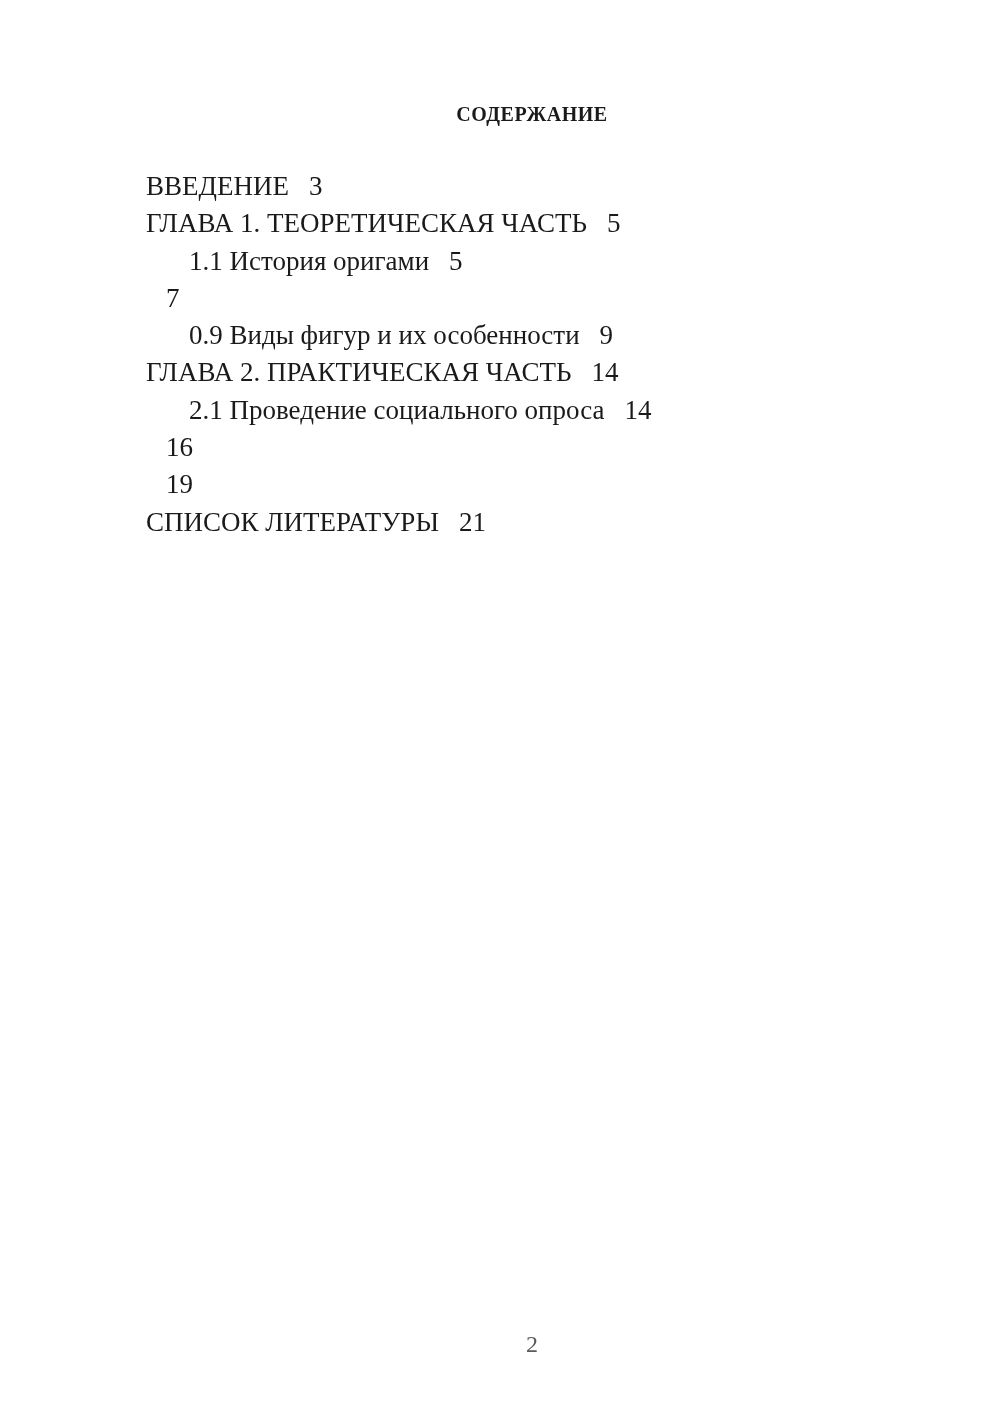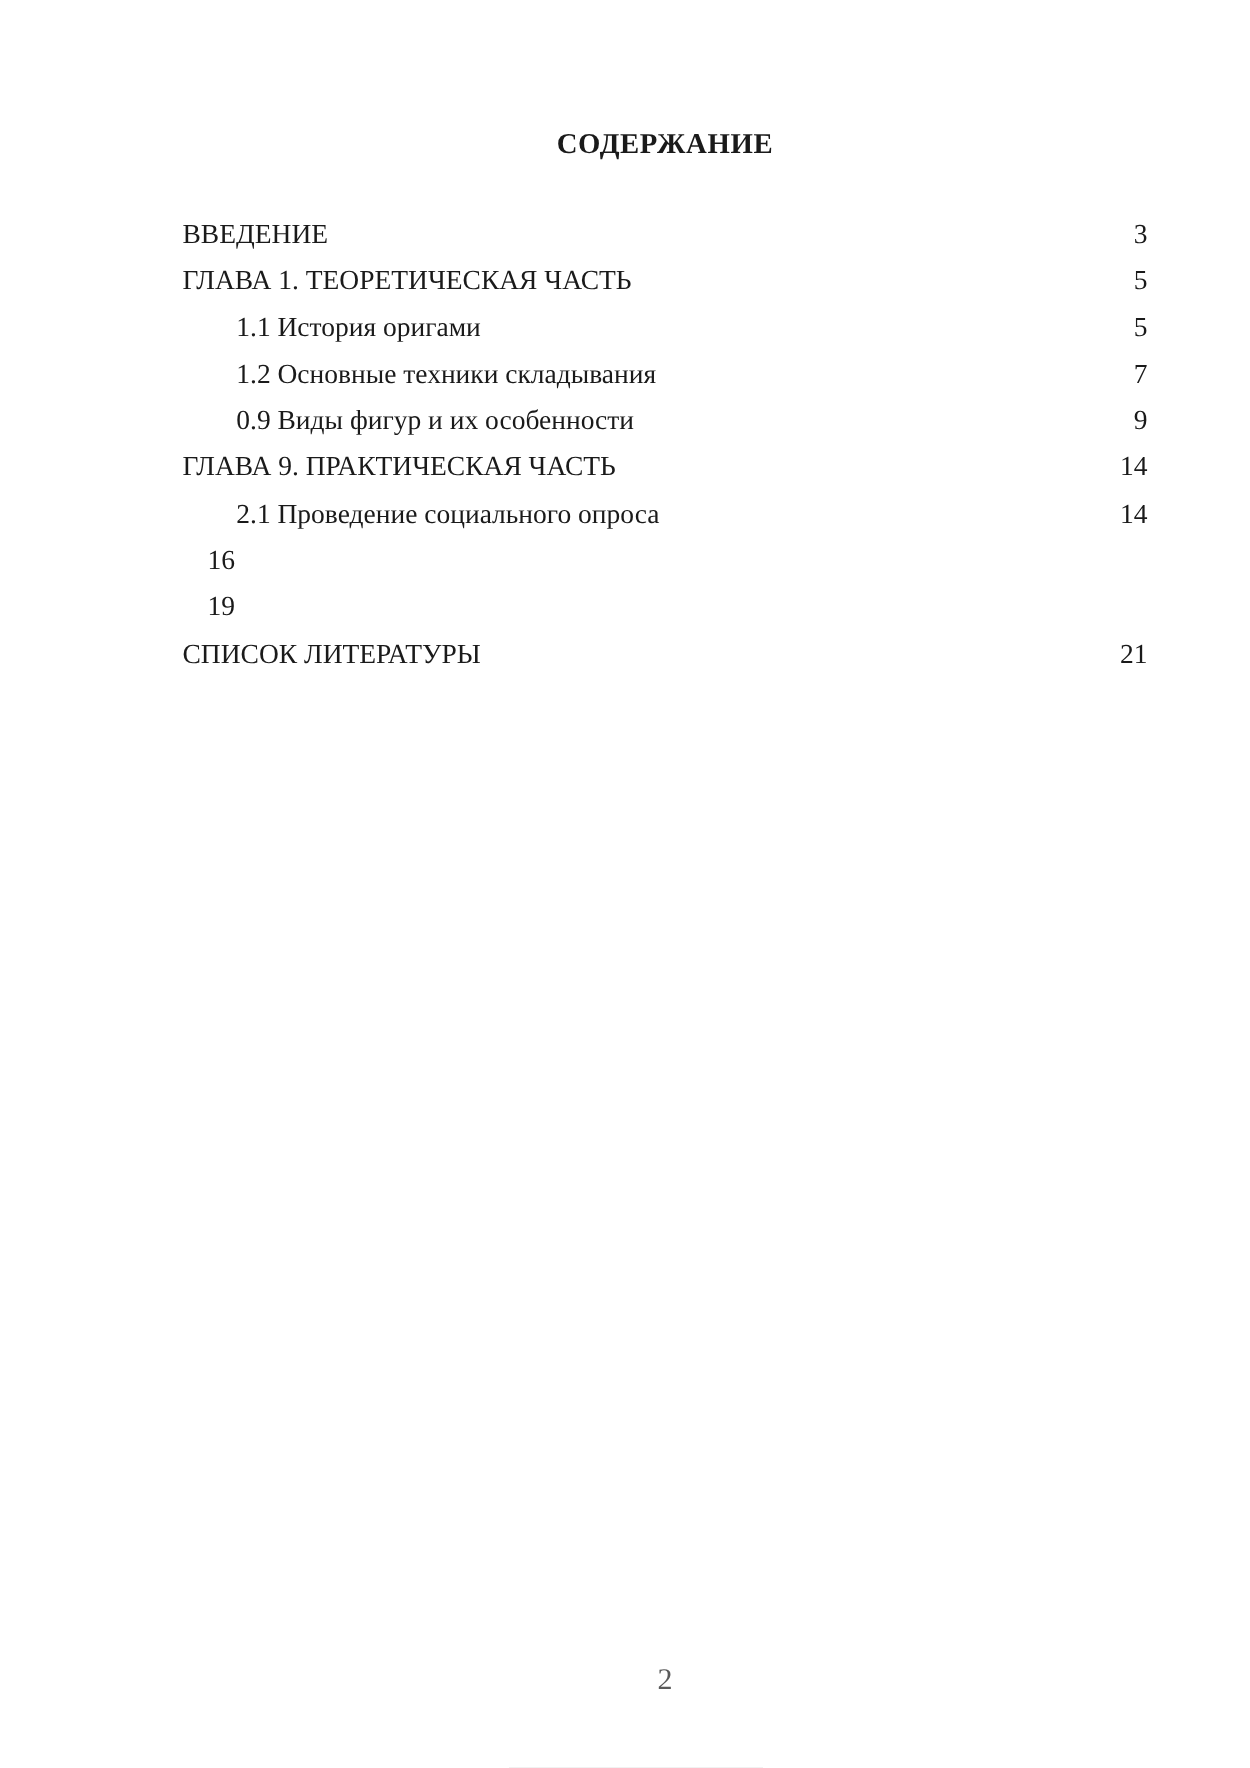--- a/index.html
+++ b/index.html
@@ -13,38 +13,38 @@
     font-family: "Liberation Serif", "DejaVu Serif", serif;
     color: #1a1a1a;
     overflow: hidden;
   }
   .toc-title {
     position: absolute;
     top: 96px;
     left: 146px;
     right: 82px;
     text-align: center;
-    font-size: 23px;
+    font-size: 20px;
     font-weight: bold;
     line-height: 37.3px;
     letter-spacing: 0.5px;
   }
   .toc-list {
     position: absolute;
     top: 168px;
     left: 146px;
     right: 82px;
   }
   .toc-row {
     display: flex;
-    justify-content: space-between;
+    justify-content: flex-start;
     align-items: baseline;
     height: 37.3px;
     line-height: 37.3px;
-    font-size: 22px;
+    font-size: 27px;
   }
   .toc-row .toc-label { white-space: nowrap; }
   .toc-row.sub .toc-label { padding-left: 43px; }
   .toc-row .toc-page {
     text-align: right;
     white-space: nowrap;
     padding-left: 20px;
   }
   .footer-page-number {
     position: absolute;
@@ -75,32 +75,31 @@
       <span class="toc-label">ГЛАВА 1. ТЕОРЕТИЧЕСКАЯ ЧАСТЬ</span>
       <span class="toc-page">5</span>
     </div>
 
     <div class="toc-row sub">
       <span class="toc-label">1.1 История оригами</span>
       <span class="toc-page">5</span>
     </div>
 
     <div class="toc-row sub">
-      <span class="toc-label">1.2 Основные техники складывания</span>
       <span class="toc-page">7</span>
     </div>
 
     <div class="toc-row sub">
       <span class="toc-label">0.9 Виды фигур и их особенности</span>
       <span class="toc-page">9</span>
     </div>
 
 
     <div class="toc-row">
-      <span class="toc-label">ГЛАВА 9. ПРАКТИЧЕСКАЯ ЧАСТЬ</span>
+      <span class="toc-label">ГЛАВА 2. ПРАКТИЧЕСКАЯ ЧАСТЬ</span>
       <span class="toc-page">14</span>
     </div>
 
     <div class="toc-row sub">
       <span class="toc-label">2.1 Проведение социального опроса</span>
       <span class="toc-page">14</span>
     </div>
 
     <div class="toc-row sub">
       <span class="toc-page">16</span>

